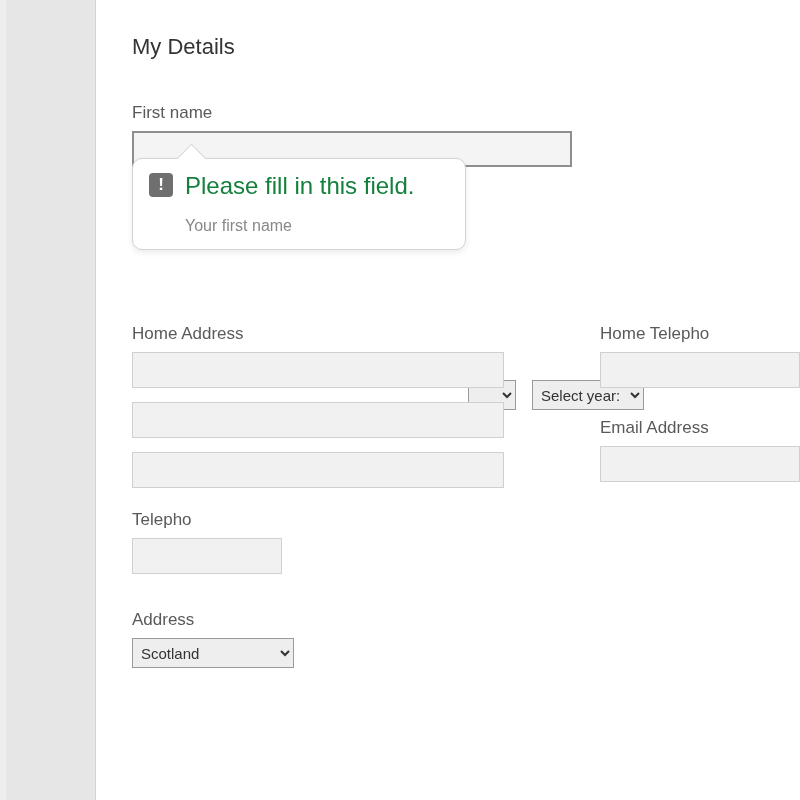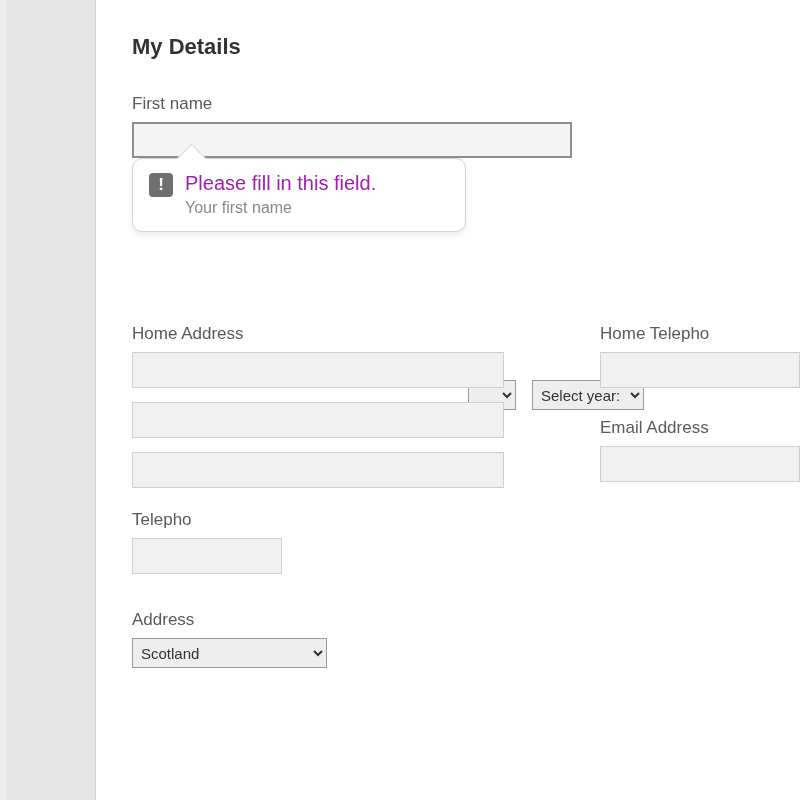--- a/index.html
+++ b/index.html
@@ -32,23 +32,23 @@
     position: absolute;
     left: 96px;
     top: 0;
     right: 0;
     bottom: 0;
     background: #ffffff;
     padding: 34px 0 0 36px;
   }
   h1.page-title {
     font-size: 22px;
-    font-weight: bold;
+    font-weight: normal;
     color: #333333;
-    margin-bottom: 34px;
+    margin-bottom: 43px;
   }
   .form-row {
     display: flex;
     gap: 96px;
   }
   .col-left { width: 440px; }
   .col-right { width: 200px; flex-shrink: 0; }
   .field-group { margin-bottom: 22px; position: relative; }
   .field-label {
     display: block;
@@ -75,21 +75,21 @@
   .postcode-input { width: 150px !important; }
   select.select {
     height: 30px;
     background: #eeeeee;
     border: 1px solid #9a9a9a;
     font-size: 15px;
     color: #333;
     padding: 2px 4px;
   }
   .select-year { width: 112px; }
-  .country-select { width: 195px; height: 32px; }
+  .country-select { width: 162px; height: 32px; }
   .dob-row { display: flex; gap: 16px; align-items: center; margin-top: 132px; margin-bottom: 34px; }
   .dob-hidden-select { width: 48px; }
 
   
   .tooltip {
     position: absolute;
     left: 132px;
     top: 158px;
     width: 334px;
     background: #ffffff;
@@ -116,29 +116,29 @@
     width: 24px; height: 24px; flex-shrink: 0;
     background: #6f6f6f;
     border-radius: 4px;
     display: flex; align-items: center; justify-content: center;
     color: #ffffff;
     font-weight: bold;
     font-size: 17px;
     margin-top: 2px;
   }
   .tooltip-title {
-    font-size: 20px;
-    color: #a21caf;
+    font-size: 24px;
+    color: #15803d;
     line-height: 1.25;
   }
   .tooltip-sub {
     font-size: 16px;
     color: #888888;
     margin-left: 36px;
-    margin-top: 2px;
+    margin-top: 16px;
   }
   .right-fields .field-group { margin-bottom: 30px; }
   .surname-row { display: flex; gap: 96px; }
 </style>
 </head>
 <body>
 
 <div class="sidebar-strip"></div>
 <div class="sidebar-strip2"></div>
 

